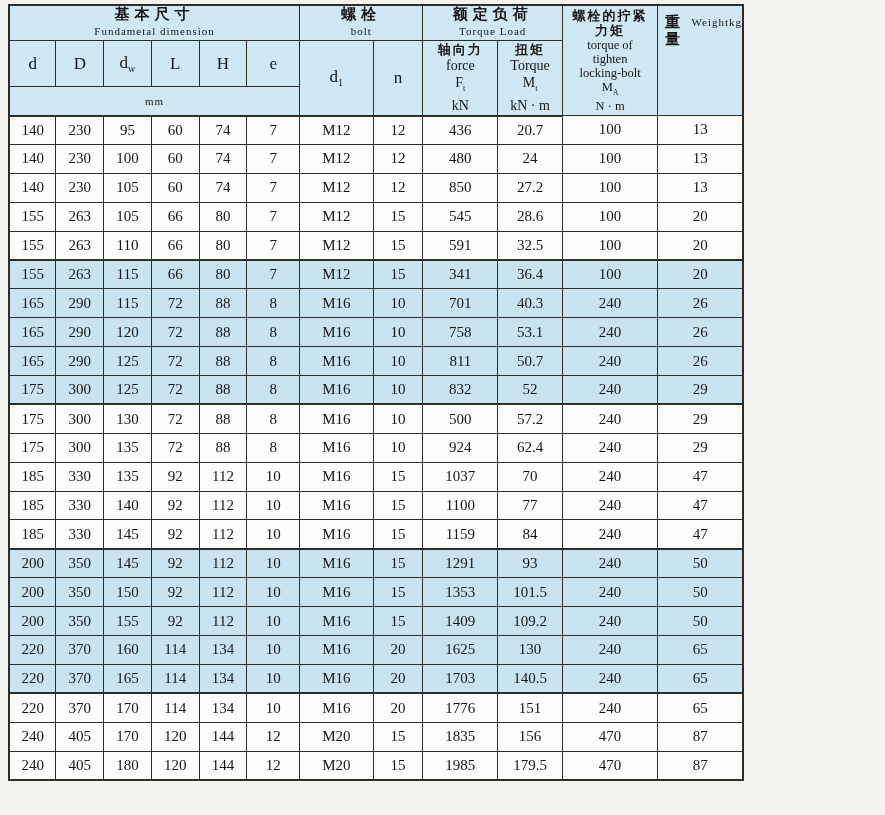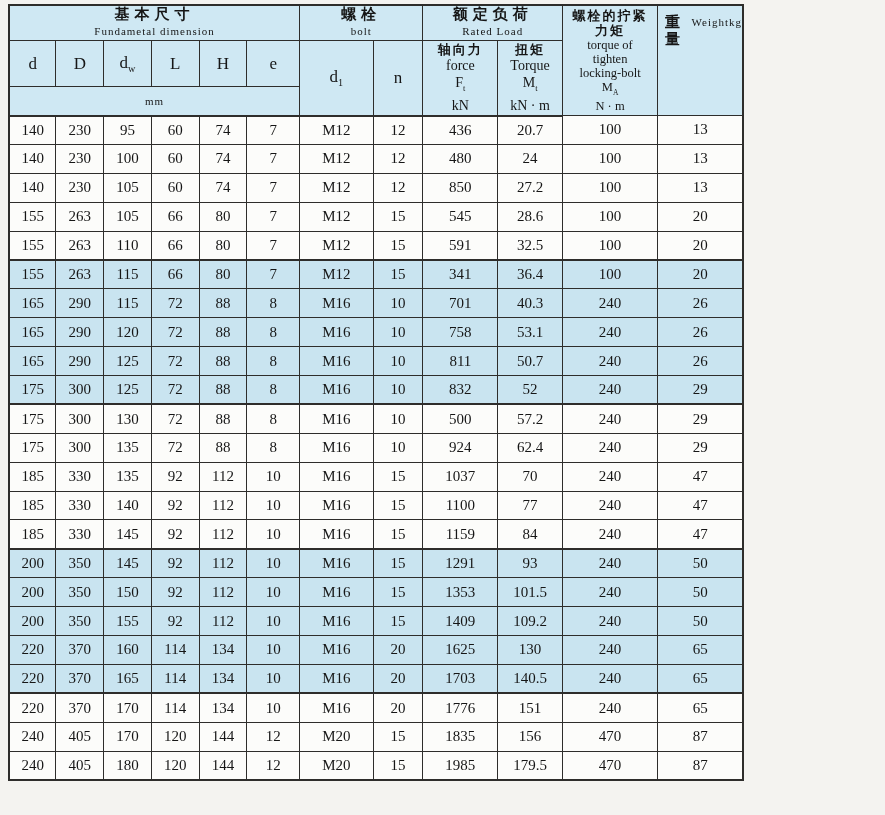--- a/index.html
+++ b/index.html
@@ -70,21 +70,21 @@
       <th colspan="6">
         <div class="zh">基本尺寸</div>
         <div class="en">Fundametal dimension</div>
       </th>
       <th colspan="2">
         <div class="zh">螺栓</div>
         <div class="en">bolt</div>
       </th>
       <th colspan="2">
         <div class="zh">额定负荷</div>
-        <div class="en">Rated Load</div>
+        <div class="en">Torque Load</div>
       </th>
       <th rowspan="3" class="tall tighten-cell">
         <div class="wrap">
           <div class="zh-s">螺栓的拧紧</div>
           <div class="zh-s">力矩</div>
           <div class="en-s">torque of</div>
           <div class="en-s">tighten</div>
           <div class="en-s">locking-bolt</div>
           <div class="en-s"><span>M</span><sub>A</sub></div>
           <div class="en-s">N · m</div>

